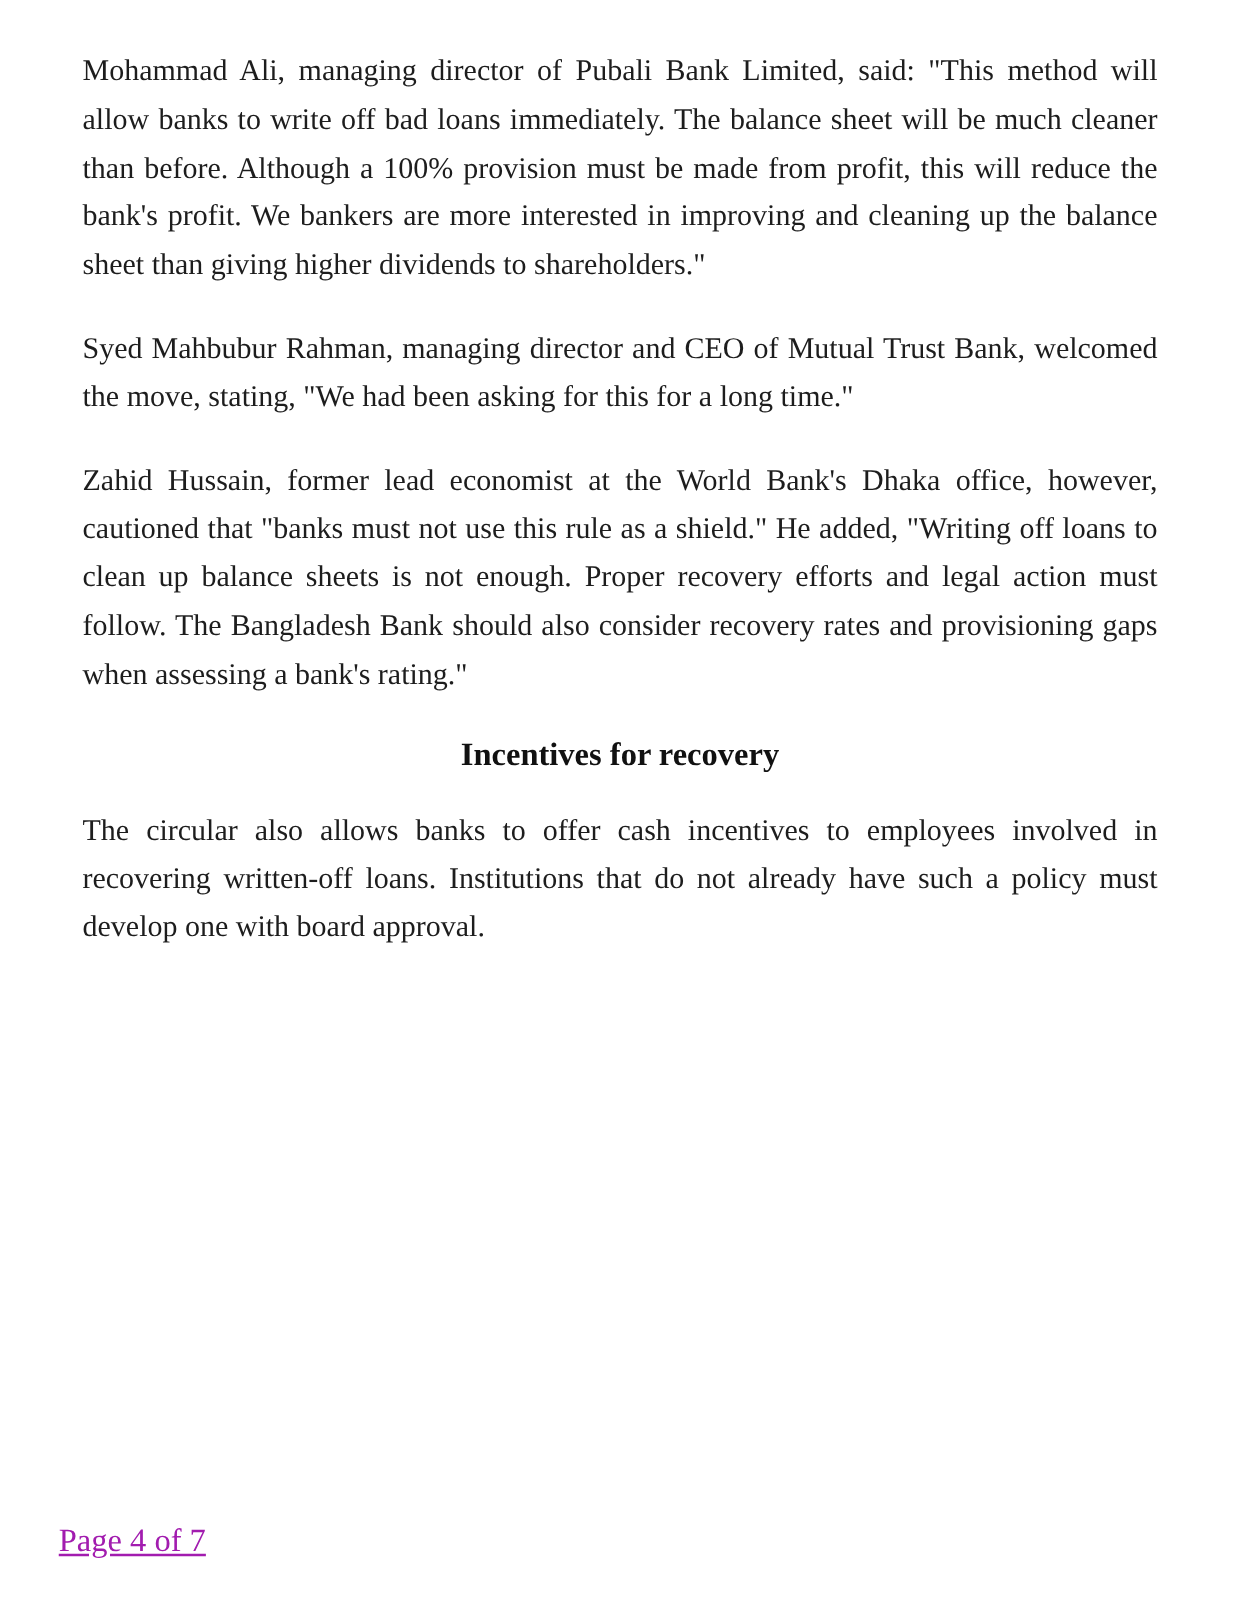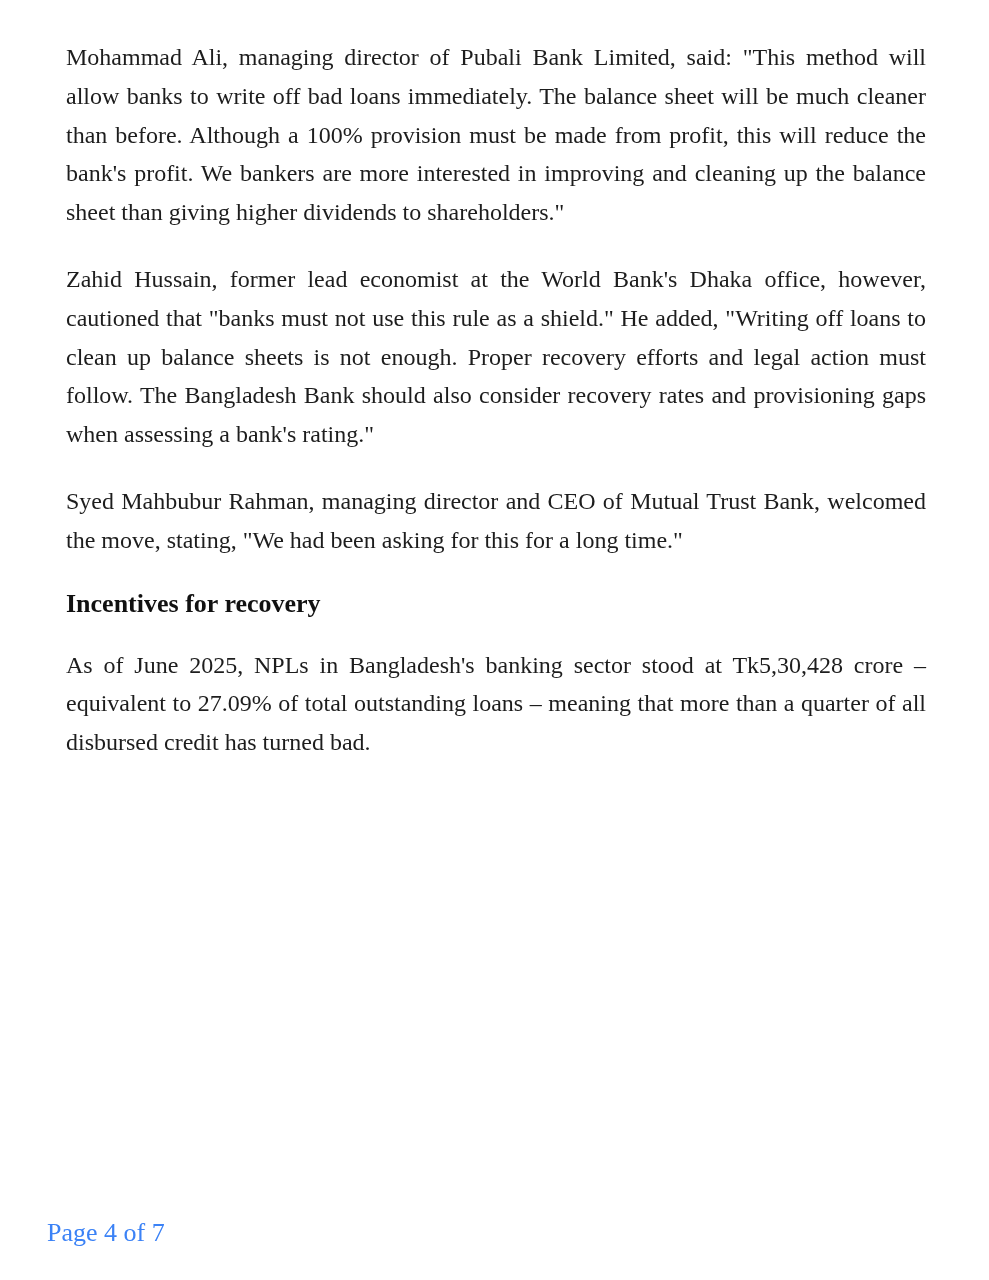--- a/index.html
+++ b/index.html
@@ -30,40 +30,41 @@
     margin: 0 0 28px 0;
     color: #1d1d1d;
     hyphens: none;
   }
   .section-heading {
     font-size: 26px;
     line-height: 31px;
     font-weight: bold;
     color: #111111;
     margin: 10px 0 27px 0;
-    text-align: left;
+    text-align: center;
   }
   .page-footer {
     position: absolute;
     left: 47px;
     top: 1216px;
     font-size: 26px;
     line-height: 34px;
-    color: #3b82f6;
+    color: #a21caf;
     font-family: "Liberation Serif", serif;
+    text-decoration: underline;
   }
 </style>
 </head>
 <body>
 
 <main class="doc-page">
   <article class="article">
     <p class="par">Mohammad Ali, managing director of Pubali Bank Limited, said: "This method will allow banks to write off bad loans immediately. The balance sheet will be much cleaner than before. Although a 100% provision must be made from profit, this will reduce the bank's profit. We bankers are more interested in improving and cleaning up the balance sheet than giving higher dividends to shareholders."</p>
+    <p class="par">Syed Mahbubur Rahman, managing director and CEO of Mutual Trust Bank, welcomed the move, stating, "We had been asking for this for a long time."</p>
     <p class="par">Zahid Hussain, former lead economist at the World Bank's Dhaka office, however, cautioned that "banks must not use this rule as a shield." He added, "Writing off loans to clean up balance sheets is not enough. Proper recovery efforts and legal action must follow. The Bangladesh Bank should also consider recovery rates and provisioning gaps when assessing a bank's rating."</p>
-    <p class="par">Syed Mahbubur Rahman, managing director and CEO of Mutual Trust Bank, welcomed the move, stating, "We had been asking for this for a long time."</p>
     <h2 class="section-heading">Incentives for recovery</h2>
-    <p class="par">As of June 2025, NPLs in Bangladesh's banking sector stood at Tk5,30,428 crore – equivalent to 27.09% of total outstanding loans – meaning that more than a quarter of all disbursed credit has turned bad.</p>
+    <p class="par">The circular also allows banks to offer cash incentives to employees involved in recovering written-off loans. Institutions that do not already have such a policy must develop one with board approval.</p>
   </article>
 
   <footer class="page-footer">
     <span>Page 4 of 7</span>
   </footer>
 </main>
 
 </body></html>

